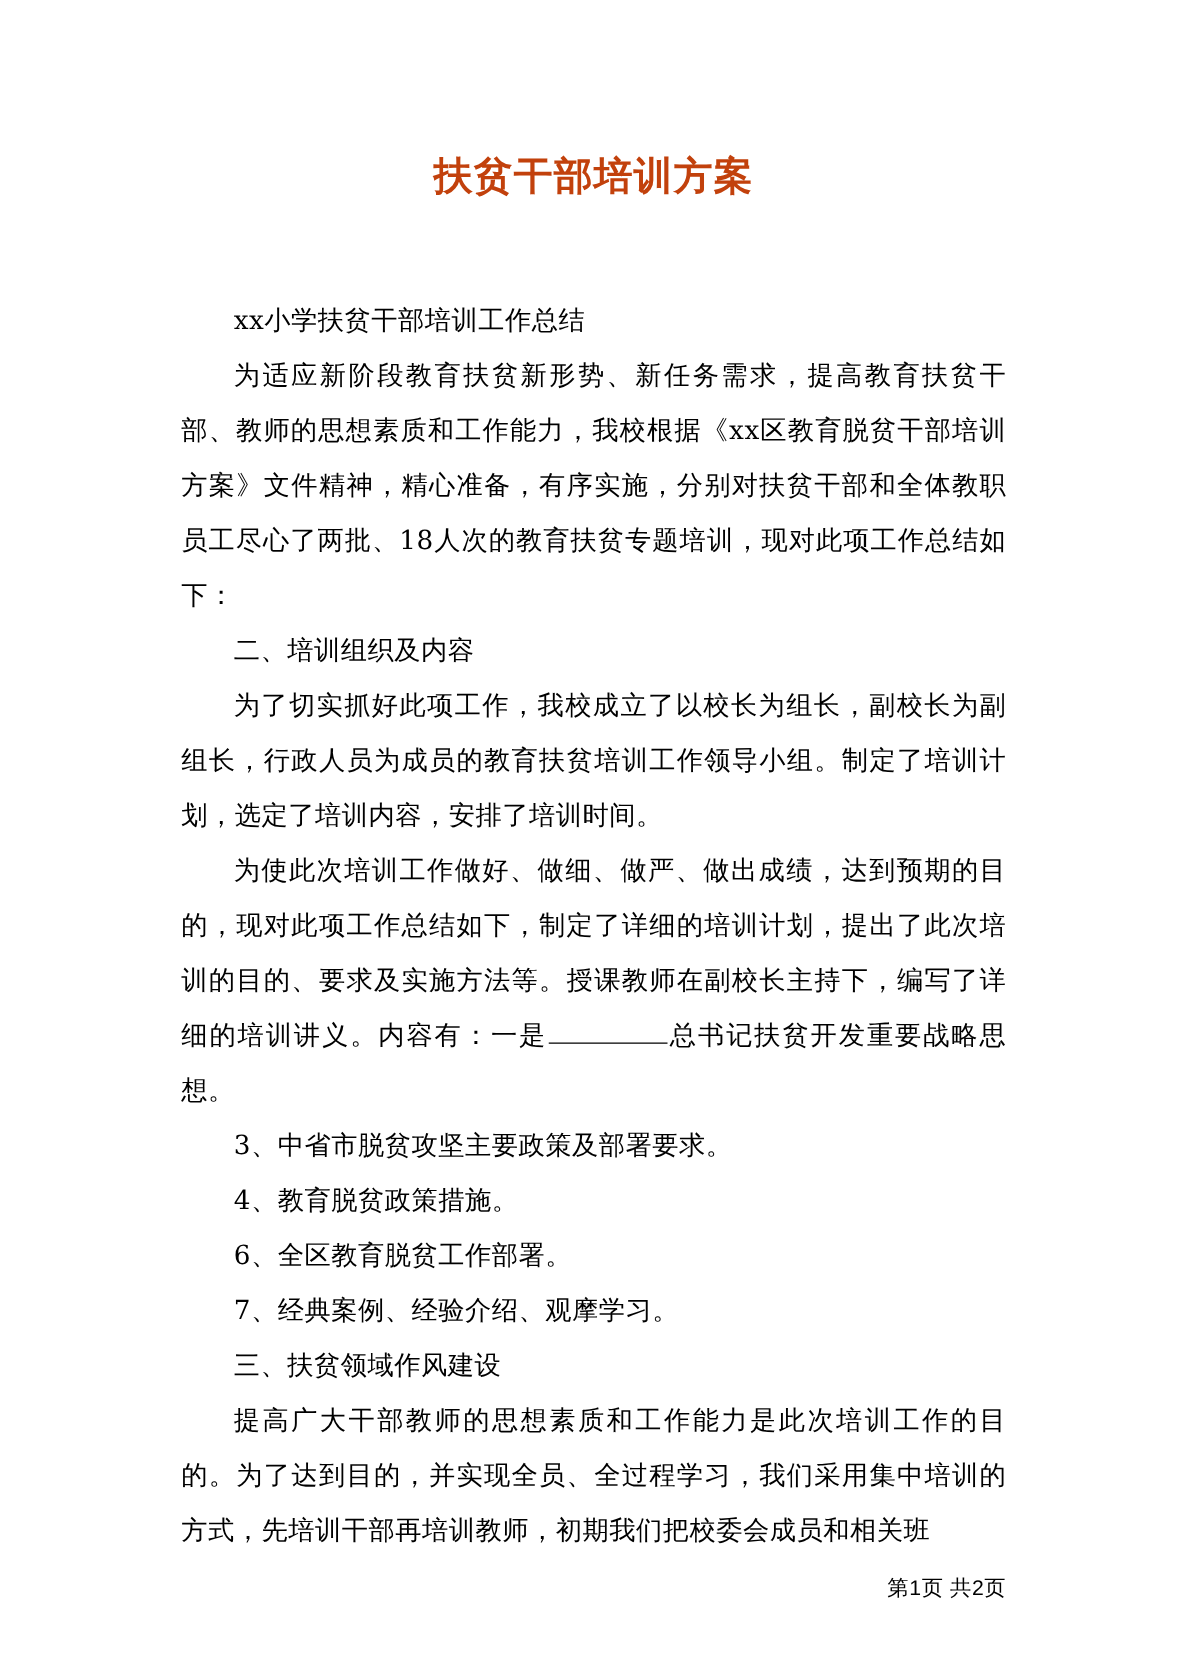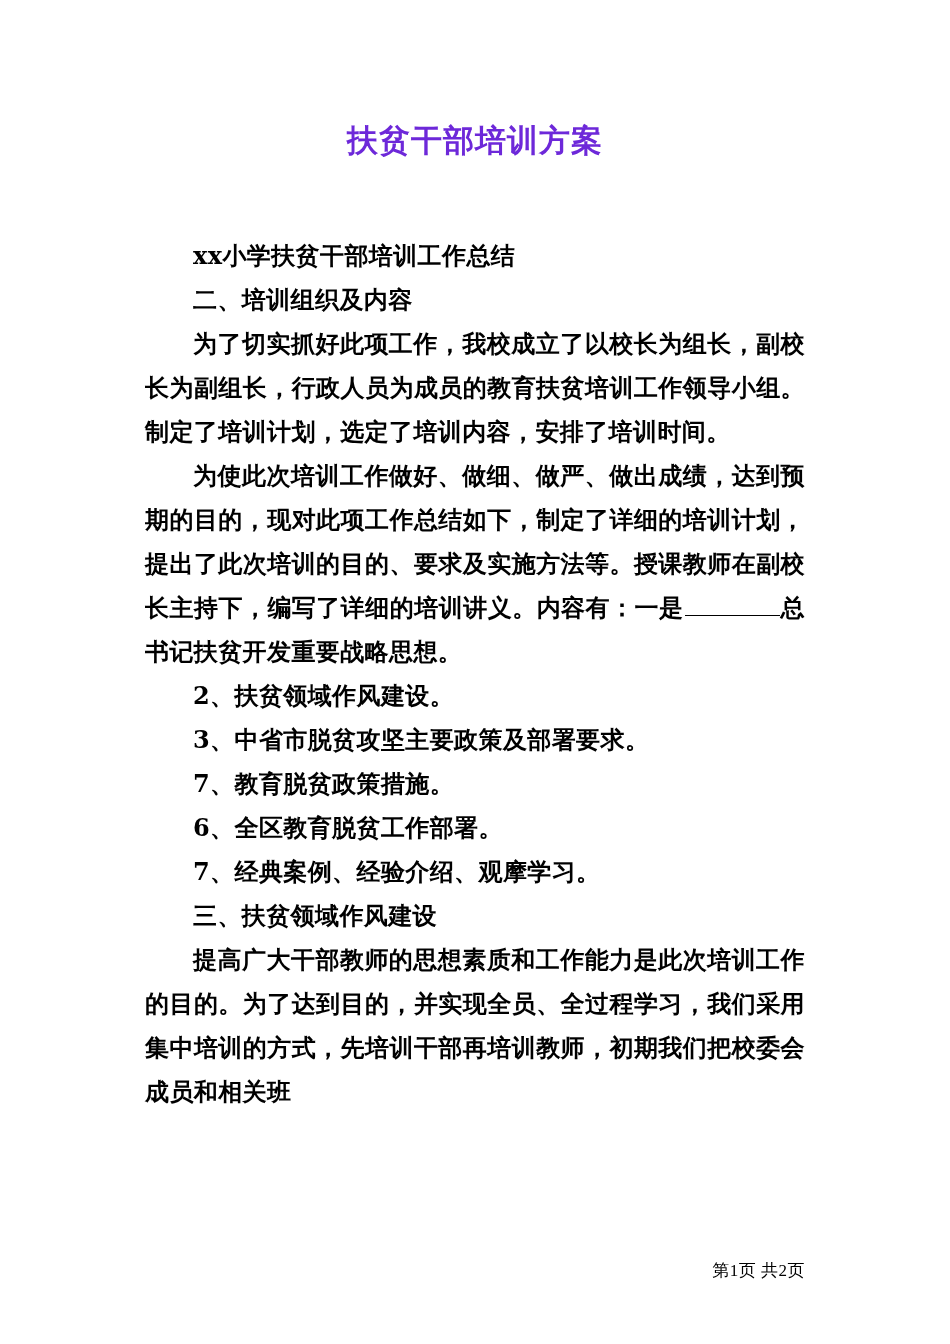--- a/index.html
+++ b/index.html
@@ -17,74 +17,73 @@
   }
   .page {
     position: relative;
     width: 950px;
     height: 1344px;
     box-sizing: border-box;
     padding: 0 145px 0 145px;
   }
   .doc-title {
     text-align: center;
-    color: #6d28d9;
+    color: #c2410c;
     font-size: 31px;
     font-weight: bold;
     font-family: "DejaVu Sans", "Liberation Sans", sans-serif;
     letter-spacing: 1px;
     padding-top: 120px;
     margin: 0;
   }
   .body-block {
     margin-top: 72px;
   }
   p.para {
     margin: 0;
-    font-size: 24px;
+    font-size: 21px;
     line-height: 44px;
     text-align: justify;
     text-justify: inter-ideograph;
     text-indent: 2em;
     letter-spacing: 0.4px;
-    font-weight: bold;
   }
   .blank-fill {
     display: inline-block;
     width: 95px;
     border-bottom: 1.5px solid #000;
     vertical-align: baseline;
     height: 20px;
     margin: 0 1px;
   }
   .footer {
     position: absolute;
     right: 145px;
     bottom: 62px;
     font-size: 17px;
-    font-family: Liberation Serif, serif;
+    font-family: Liberation Sans, sans-serif;
     color: #000;
     letter-spacing: 0.5px;
   }
 </style>
 </head>
 <body>
 
 <div class="page">
 
   <h1 class="doc-title">扶贫干部培训方案</h1>
 
   <div class="body-block">
     <p class="para">xx小学扶贫干部培训工作总结</p>
+    <p class="para">为适应新阶段教育扶贫新形势、新任务需求，提高教育扶贫干部、教师的思想素质和工作能力，我校根据《xx区教育脱贫干部培训方案》文件精神，精心准备，有序实施，分别对扶贫干部和全体教职员工尽心了两批、18人次的教育扶贫专题培训，现对此项工作总结如下：</p>
     <p class="para">二、培训组织及内容</p>
     <p class="para">为了切实抓好此项工作，我校成立了以校长为组长，副校长为副组长，行政人员为成员的教育扶贫培训工作领导小组。制定了培训计划，选定了培训内容，安排了培训时间。</p>
     <p class="para"><span>为使此次培训工作做好、做细、做严、做出成绩，达到预期的目的，现对此项工作总结如下，制定了详细的培训计划，提出了此次培训的目的、要求及实施方法等。授课教师在副校长主持下，编写了详细的培训讲义。内容有：一是</span><span class="blank-fill"></span><span>总书记扶贫开发重要战略思想。</span></p>
-    <p class="para">2、扶贫领域作风建设。</p>
     <p class="para">3、中省市脱贫攻坚主要政策及部署要求。</p>
-    <p class="para">7、教育脱贫政策措施。</p>
+    <p class="para">4、教育脱贫政策措施。</p>
     <p class="para">6、全区教育脱贫工作部署。</p>
     <p class="para">7、经典案例、经验介绍、观摩学习。</p>
     <p class="para">三、扶贫领域作风建设</p>
     <p class="para">提高广大干部教师的思想素质和工作能力是此次培训工作的目的。为了达到目的，并实现全员、全过程学习，我们采用集中培训的方式，先培训干部再培训教师，初期我们把校委会成员和相关班</p>
   </div>
 
   <div class="footer">第1页 共2页</div>
 </div>
 
 </body></html>

